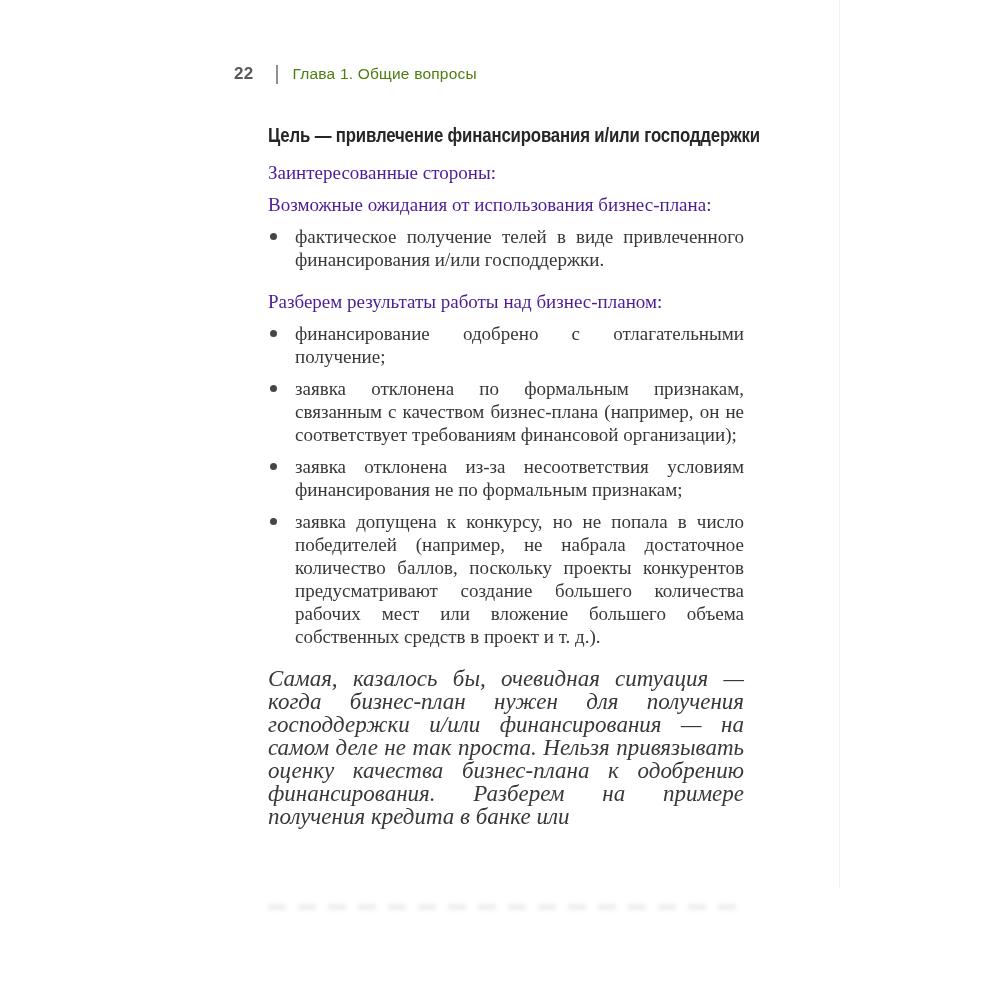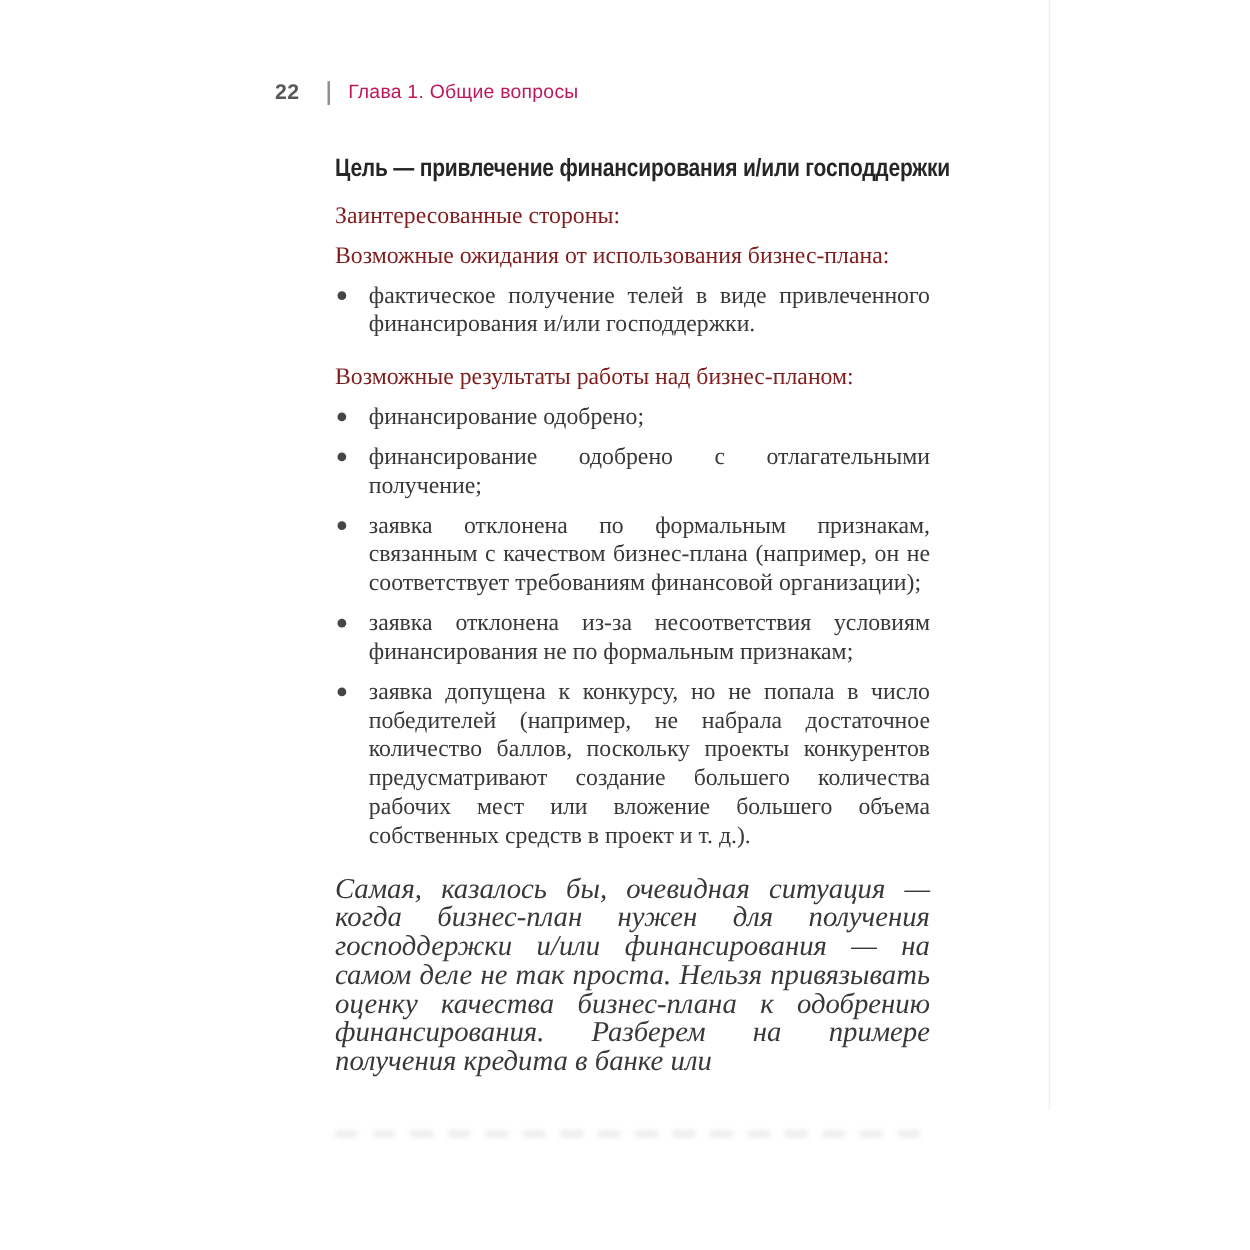--- a/index.html
+++ b/index.html
@@ -11,40 +11,40 @@
     width: 1000px;
     height: 1000px;
     background: #ffffff;
     overflow: hidden;
   }
 
   
   .running-header {
     position: absolute;
     top: 64px;
-    left: 220px;
+    left: 234px;
     display: flex;
     align-items: center;
     font-family: "Liberation Sans", "DejaVu Sans", sans-serif;
   }
   .page-num {
     font-size: 17px;
     font-weight: bold;
     color: #57585a;
     letter-spacing: 0.3px;
   }
   .header-divider {
     width: 2px;
     height: 19px;
     background: #8f9093;
     margin: 0 15px 0 22px;
   }
   .chapter-title {
     font-size: 15.5px;
-    color: #be185d;
+    color: #4d7c0f;
     letter-spacing: 0.2px;
   }
 
   
   .content {
     position: absolute;
     top: 124px;
     left: 268px;
     width: 476px;
     color: #383838;
@@ -59,21 +59,21 @@
     letter-spacing: -0.2px;
     white-space: nowrap;
     transform: scaleX(0.84);
     transform-origin: left center;
     margin: 0 0 15px 0;
   }
 
   .para {
     font-size: 19px;
     line-height: 23px;
-    color: #7f1d1d;
+    color: #4c1d95;
     text-align: justify;
     hyphens: manual;
     margin: 0 0 9px 0;
   }
 
   ul.bullets {
     list-style: none;
     margin: 0 0 19px 0;
     padding: 0;
   }
@@ -156,26 +156,22 @@
     <p class="para">Заинтересованные стороны:</p>
 
     <p class="para">Возможные ожидания от использования бизнес-плана:</p>
     <ul class="bullets">
       <li>
         <span class="dot"></span>
         <span class="li-text">фактическое получение телей в виде привлеченного фи­нансирования и/или господдержки.</span>
       </li>
     </ul>
 
-    <p class="para">Возможные результаты работы над бизнес-планом:</p>
+    <p class="para">Разберем результаты работы над бизнес-планом:</p>
     <ul class="bullets">
-      <li>
-        <span class="dot"></span>
-        <span class="li-text">финансирование одобрено;</span>
-      </li>
       <li>
         <span class="dot"></span>
         <span class="li-text">финансирование одобрено с отлагательными получение;</span>
       </li>
       <li>
         <span class="dot"></span>
         <span class="li-text">заявка отклонена по формальным признакам, связанным с качеством бизнес-плана (например, он не соответствует требованиям финансовой организации);</span>
       </li>
       <li>
         <span class="dot"></span>

